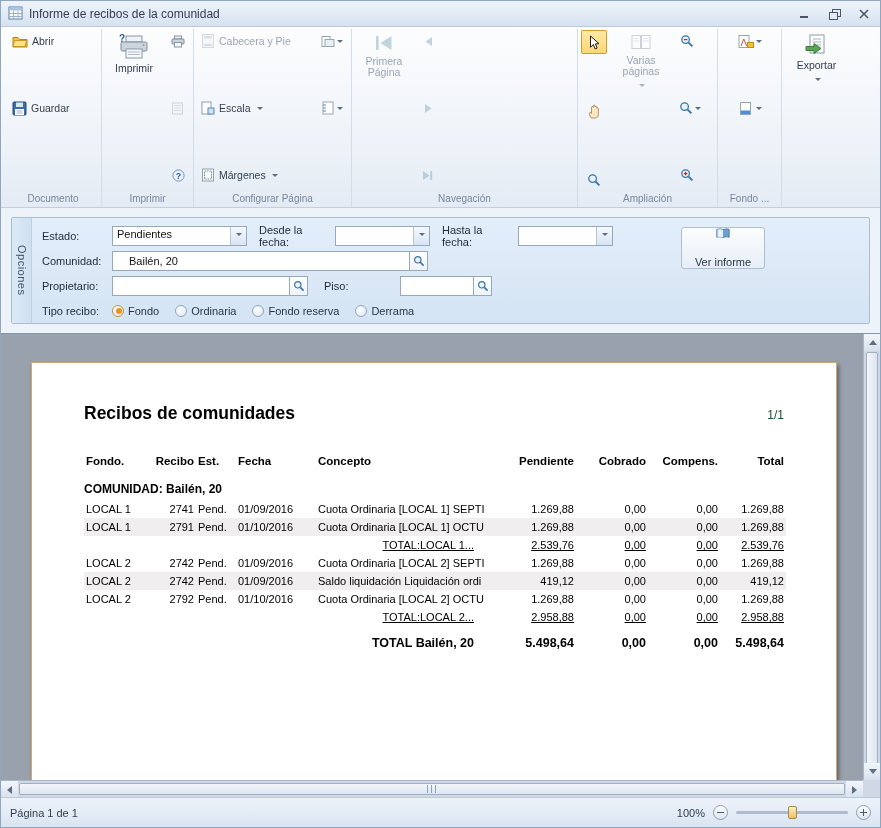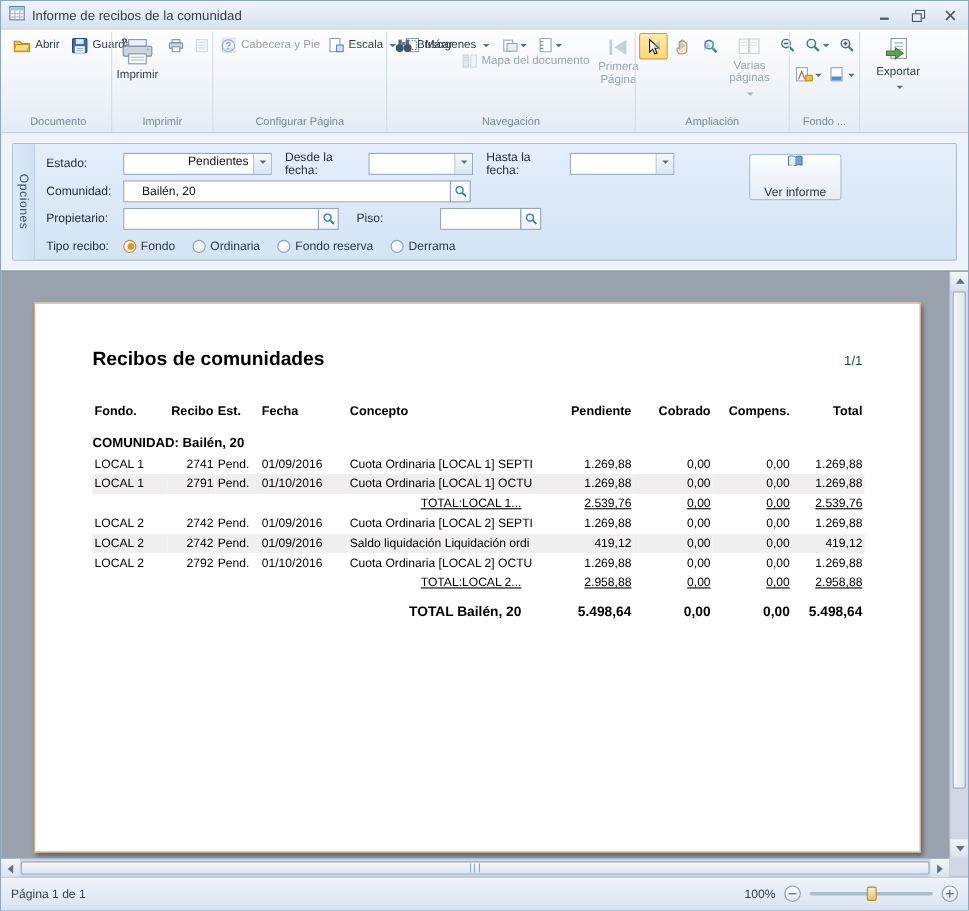--- a/index.html
+++ b/index.html
@@ -20,21 +20,21 @@
   .glyph-restore { position:relative; width:11px; height:10px; }
   .glyph-restore::before { content:""; position:absolute; left:3px; top:0; width:7px; height:6px; border:1px solid #4a5666; }
   .glyph-restore::after  { content:""; position:absolute; left:0; top:3px; width:7px; height:6px; border:1px solid #4a5666; background:#e2ebf5; }
 
   
   .ribbon { flex:0 0 94px; background:linear-gradient(#fdfdfe,#edf2f8 70%,#e4ebf4);
             border-bottom:1px solid #c2cfdf; display:flex; align-items:stretch; padding:2px 4px 0; }
   .rgroup { display:flex; flex-direction:column; padding:1px 3px 0; }
   .rgroup + .rgroup { border-left:1px solid #d3dde9; }
   .gcontent { flex:1; display:flex; align-items:flex-start; gap:3px; }
-  .col { display:flex; flex-direction:row; }
+  .col { display:flex; flex-direction:column;gap:45px; }
   .glabel { font-size:10px; color:#76879d; text-align:center; padding:1px 2px 3px;
             white-space:nowrap; overflow:hidden; text-overflow:ellipsis; }
   .sbtn { display:flex; align-items:center; gap:4px; height:22px; padding:0 4px;
           border-radius:2px; white-space:nowrap; color:#323f4f; }
   .bigbtn { display:flex; flex-direction:column; align-items:center; width:58px;
             padding:3px 1px 1px; border-radius:2px; text-align:center; line-height:12px;
             color:#323f4f; height:68px; justify-content:flex-start; gap:3px; }
   .minibtn { width:24px; height:22px; display:flex; align-items:center; justify-content:center; border-radius:2px; }
   .disabled, .disabled .sbtn { color:#9aa6b5; }
   .disabled svg { opacity:.5; }
@@ -49,21 +49,21 @@
   
   .options { flex:0 0 104px; margin:9px 10px; background:linear-gradient(#e3eefa,#d4e4f4);
              border:1px solid #a9bdd3; border-radius:2px; display:flex; position:relative; }
   .options-tab { flex:0 0 20px; border-right:1px solid #c0d1e3; display:flex; align-items:center;
                  justify-content:center; background:linear-gradient(90deg,#dce9f7,#cfe0f1); }
   .options-tab span { writing-mode:vertical-rl; font-size:11px; color:#41536b; letter-spacing:.5px; }
   .options-form { padding:5px 10px 0; flex:1; }
   .frow { display:flex; align-items:center; height:25px; }
   .flabel { width:70px; flex:0 0 70px; color:#1e2a38; }
   .combo { background:#fff; border:1px solid #94a8c0; height:20px; display:flex; align-items:stretch; }
-  .combo .val { flex:1; padding:1px 4px 0; color:#111; overflow:hidden; white-space:nowrap;text-align:right; }
+  .combo .val { flex:1; padding:1px 4px 0; color:#111; overflow:hidden; white-space:nowrap; }
   .combo .dd { width:16px; background:linear-gradient(#f5f9fd,#d9e4f1); border-left:1px solid #b5c6da;
                display:flex; align-items:center; justify-content:center; }
   .combo .dd .caret { margin:0; }
   .tinput { height:20px; border:1px solid #94a8c0; font-family:inherit; font-size:11px;
             padding:0 16px; color:#111; background:#fff; }
   .searchbtn { width:19px; height:20px; border:1px solid #94a8c0; margin-left:-1px;
                background:linear-gradient(#ffffff,#eef3f9); display:flex; align-items:center; justify-content:center; }
   .radio { display:flex; align-items:center; gap:4px; margin-right:16px; }
   .rdot { width:12px; height:12px; border-radius:50%; border:1px solid #8fa5bd;
           background:radial-gradient(circle at 35% 30%, #ffffff, #dde7f2); position:relative; flex:0 0 12px; }
@@ -272,41 +272,20 @@
               </svg>
             <span class="caret"></span>
           </div>
         </div>
       </div>
       <div class="glabel">Configurar Página</div>
     </div>
 
     <div class="rgroup" style="width:226px">
       <div class="gcontent">
-        <div class="col" style="flex:1">
-          <div class="sbtn">
-            <svg width="16" height="13">
-                <rect x="3.2" y="1" width="3" height="4" fill="#55677a"></rect>
-                <rect x="9.8" y="1" width="3" height="4" fill="#55677a"></rect>
-                <rect x="6.5" y="3" width="3" height="3" fill="#6c7f93"></rect>
-                <circle cx="4.4" cy="8.6" r="3.6" fill="#3f5468"></circle>
-                <circle cx="11.6" cy="8.6" r="3.6" fill="#3f5468"></circle>
-              </svg>
-            <span class="mini-label">Buscar</span>
-          </div>
-          <div class="sbtn disabled" style="margin-top:14px">
-            <svg width="14" height="13">
-                <rect x="1" y="1" width="5" height="11" fill="#cfd9e2" stroke="#9fb0bf"></rect>
-                <rect x="8" y="1" width="5" height="11" fill="#eef2f6" stroke="#aab9c6"></rect>
-                <line x1="2" y1="3.5" x2="5" y2="3.5" stroke="#9fb0bf"></line>
-                <line x1="2" y1="6" x2="5" y2="6" stroke="#9fb0bf"></line>
-              </svg>
-            <span class="mini-label">Mapa del documento</span>
-          </div>
-        </div>
         <div class="bigbtn disabled">
           <svg width="22" height="20" viewBox="0 0 22 20">
               <rect x="3" y="3" width="2.6" height="14" fill="#86aebe"></rect>
               <path d="M18.5 3 L7.5 10 L18.5 17 Z" fill="#86aebe"></path>
             </svg>
           <span class="mini-label">Primera Página</span>
         </div>
         <div class="col">
           <div class="minibtn disabled">
             <svg width="11" height="11">

